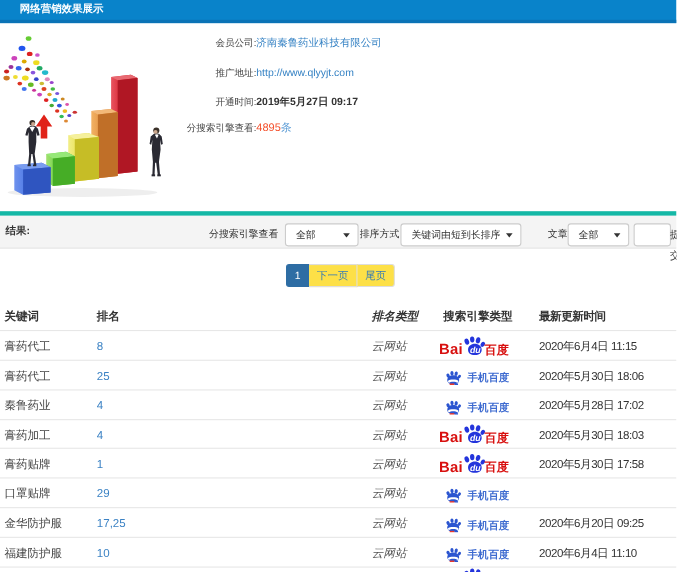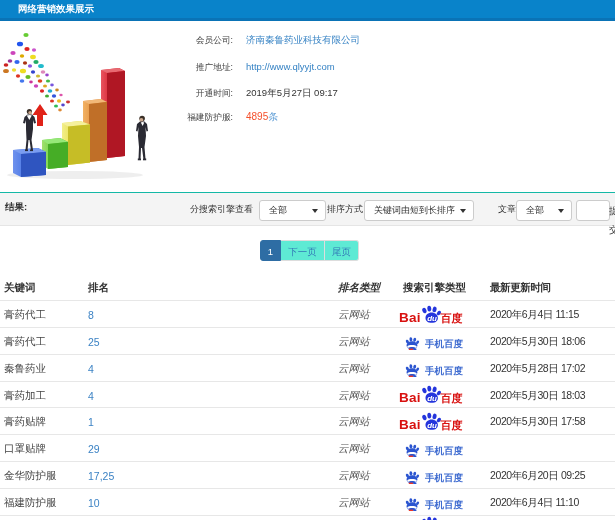--- a/index.html
+++ b/index.html
@@ -5,35 +5,35 @@
 * { margin:0; padding:0; box-sizing:border-box; }
 html,body { width:615px; height:520px; background:#fff; font-family:"Liberation Sans", sans-serif; overflow:hidden; }
 #page { position:relative; width:615px; height:400px; }
 
 .topbar { position:absolute; left:0; top:0; width:615px; height:21px; background:#0983ca; border-bottom:3px solid #0a73b6; color:#fff; font-size:9.5px; font-weight:bold; line-height:18px; padding-left:18px; }
 
 .illus { position:absolute; left:0; top:28px; }
 
 .inforow { position:absolute; left:0; width:470px; font-size:9.5px; line-height:11px; white-space:nowrap; }
 .inforow .lbl { display:inline-block; width:233px; text-align:right; color:#444; font-size:8.7px; }
-.inforow .val { margin-left:13px; }
+.inforow .val { }
 .v-blue { color:#3582c4; }
-.v-dark { color:#333; }
+.v-dark { color:#333;font-weight:bold; }
 .v-red { color:#f4502c; font-size:10px; }
 .v-tiao { color:#5b9bd5; font-size:10px; }
 
-.filterbar { position:absolute; left:0; top:192px; width:615px; height:34px; background:#f4f4f4; border-top:1px solid #14b8a6; border-bottom:1px solid #e5e5e5; }
+.filterbar { position:absolute; left:0; top:192px; width:615px; height:34px; background:#f4f4f4; border-top:4px solid #14b8a6; border-bottom:1px solid #e5e5e5; }
 .filterbar .jg { position:absolute; left:5px; top:8px; font-size:9.5px; font-weight:bold; color:#333; }
 .flabel { position:absolute; top:10px; font-size:9px; font-weight:normal; color:#333; }
 .fsel { position:absolute; top:6.5px; height:21px; background:#fff; border:1px solid #ccc; border-radius:3px; font-size:9px; color:#333; line-height:19px; padding-left:9px; }
 .fsel .arr { position:absolute; right:7px; top:8px; width:0; height:0; border-left:3.5px solid transparent; border-right:3.5px solid transparent; border-top:4px solid #333; }
 .fbtn { position:absolute; top:6.5px; left:576px; width:34px; height:21px; background:#fff; border:1px solid #ccc; border-radius:3px; font-size:9.5px; color:#333; line-height:19px; text-align:center;padding-left:32px; }
 
 .pager { position:absolute; top:240px; left:260px; height:21px; }
-.pager span { float:left; height:21px; line-height:21px; text-align:center; font-size:9.5px; border:1px solid #ddd; border-left:none; background:#5eead4; color:#337ab7; }
+.pager span { float:left; height:21px; line-height:21px; text-align:center; font-size:9.5px; border:1px solid #ddd; border-left:none; background:#fde047; color:#337ab7; }
 .pager .p1 { width:21px; background:#2e6da4; border:1px solid #2e6da4; color:#fff; border-radius:3px 0 0 3px; }
 .pager .p2 { width:44px; }
 .pager .p3 { width:34px; border-radius:0 3px 3px 0; }
 
 .tbl { position:absolute; left:0; top:274.5px; width:615px; }
 .trow { position:absolute; left:0; width:615px; height:26.8px; border-bottom:1px solid #e7e7e7; }
 .trow span { position:absolute; top:calc(50% + 1px); transform:translateY(-50%); font-size:10.5px; white-space:nowrap; }
 .c1 { left:4px; color:#444; }
 .c2 { left:88px; color:#3b82c4; }
 .c3 { left:338px; color:#555;font-style:italic; }
@@ -163,21 +163,21 @@
       <path d="M140,94 L138.5,98 L140.5,99.5 L141.5,95.5 Z"></path>
       <rect x="137.8" y="130.5" width="3.2" height="1.8"></rect>
       <rect x="143" y="130.5" width="3.2" height="1.8"></rect>
       <path d="M140.8,94.5 L142.7,98 L144.2,94.5 L142.5,94 Z" fill="#ffffff"></path>
     </g>
   </svg>
 
   <div class="inforow" style="top:34px;"><span class="lbl">会员公司:</span><span class="val v-blue">济南秦鲁药业科技有限公司</span></div>
   <div class="inforow" style="top:61px;"><span class="lbl">推广地址:</span><span class="val v-blue">http://www.qlyyjt.com</span></div>
   <div class="inforow" style="top:86.5px;"><span class="lbl">开通时间:</span><span class="val v-dark">2019年5月27日 09:17</span></div>
-  <div class="inforow" style="top:111px;"><span class="lbl">福建防护服:</span><span class="val"><span class="v-red">4895</span><span class="v-tiao">条</span></span></div>
+  <div class="inforow" style="top:111px;"><span class="lbl">分搜索引擎查看:</span><span class="val"><span class="v-red">4895</span><span class="v-tiao">条</span></span></div>
 
   <div class="filterbar">
     <span class="jg">结果:</span>
     <span class="flabel" style="left:190px;">分搜索引擎查看</span>
     <span class="fsel" style="left:259px; width:67px;">全部<span class="arr"></span></span>
     <span class="flabel" style="left:327px;">排序方式</span>
     <span class="fsel" style="left:364px; width:110px;">关键词由短到长排序<span class="arr"></span></span>
     <span class="flabel" style="left:498px;">文章类型</span>
     <span class="fsel" style="left:516px; width:56px;">全部<span class="arr"></span></span>
     <span class="fbtn">提交</span>

